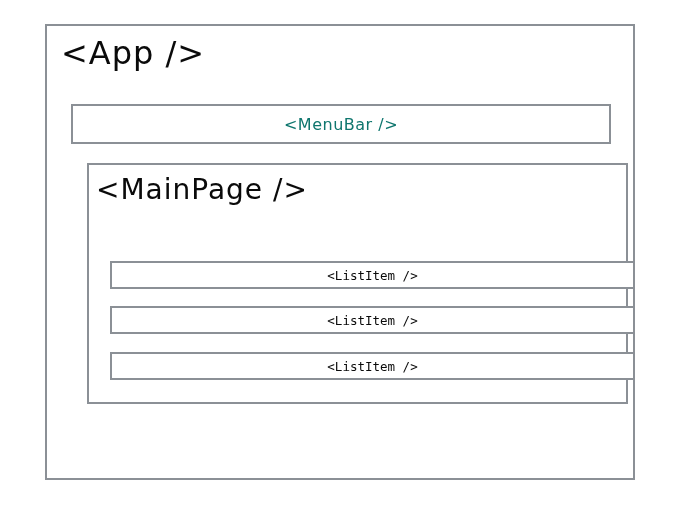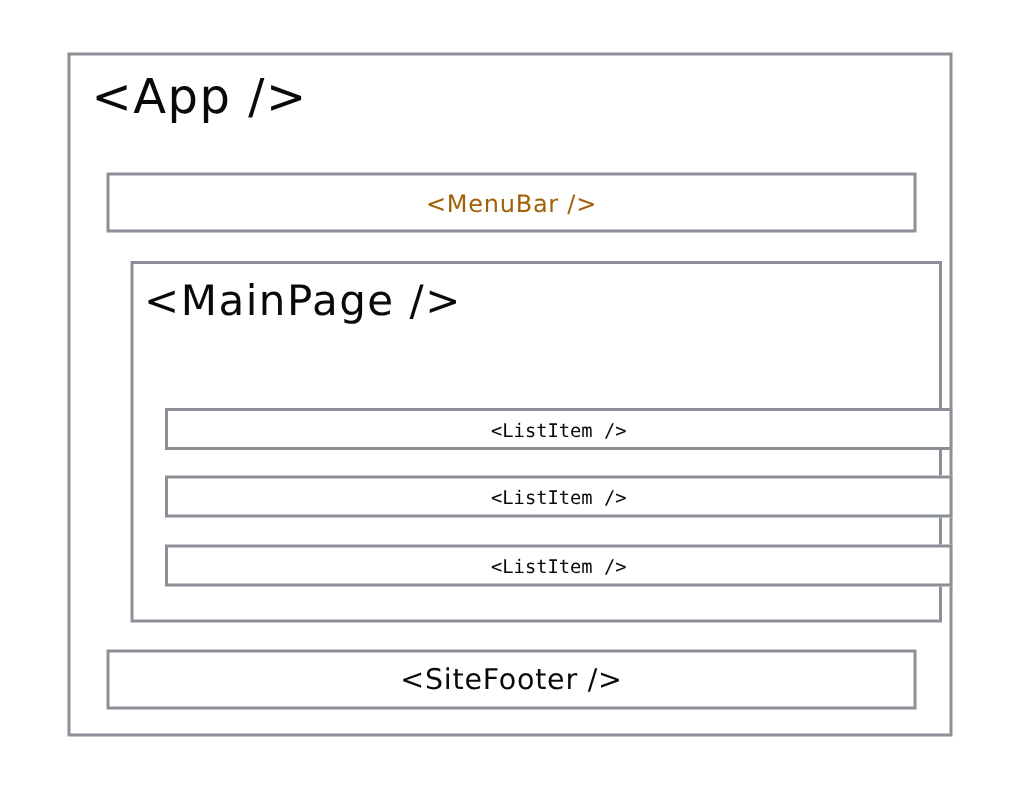--- a/index.html
+++ b/index.html
@@ -17,21 +17,21 @@
   }
   .box {
     position: absolute;
     box-sizing: border-box;
     border: 2px solid #8b9096;
     background: #ffffff;
   }
   
   .app-box {
     left: 45px;
-    top: 35px;
+    top: 24px;
     width: 590px;
     height: 456px;
     text-decoration: underline;
   }
   .app-title {
     position: absolute;
     left: 14px;
     top: 8px;
     font-size: 32px;
     font-weight: 500;
@@ -45,21 +45,21 @@
     top: 78px;
     width: 540px;
     height: 40px;
     display: flex;
     align-items: center;
     justify-content: center;
   }
   .menubar-label {
     font-size: 16px;
     font-weight: 500;
-    color: #a16207;
+    color: #0f766e;
     letter-spacing: 0.5px;
   }
   
   .mainpage-box {
     left: 24px;
     top: 137px;
     width: 541px;
     height: 241px;
     margin-left: 16px;
   }
@@ -129,18 +129,15 @@
 
       <div class="box listitem-box listitem-2">
         <span class="listitem-label">&lt;ListItem /&gt;</span>
       </div>
 
       <div class="box listitem-box listitem-3">
         <span class="listitem-label">&lt;ListItem /&gt;</span>
       </div>
     </div>
 
-    <div class="box footer-box">
-      <span class="footer-label">&lt;SiteFooter /&gt;</span>
-    </div>
 
   </div>
 </div>
 
 </body></html>

